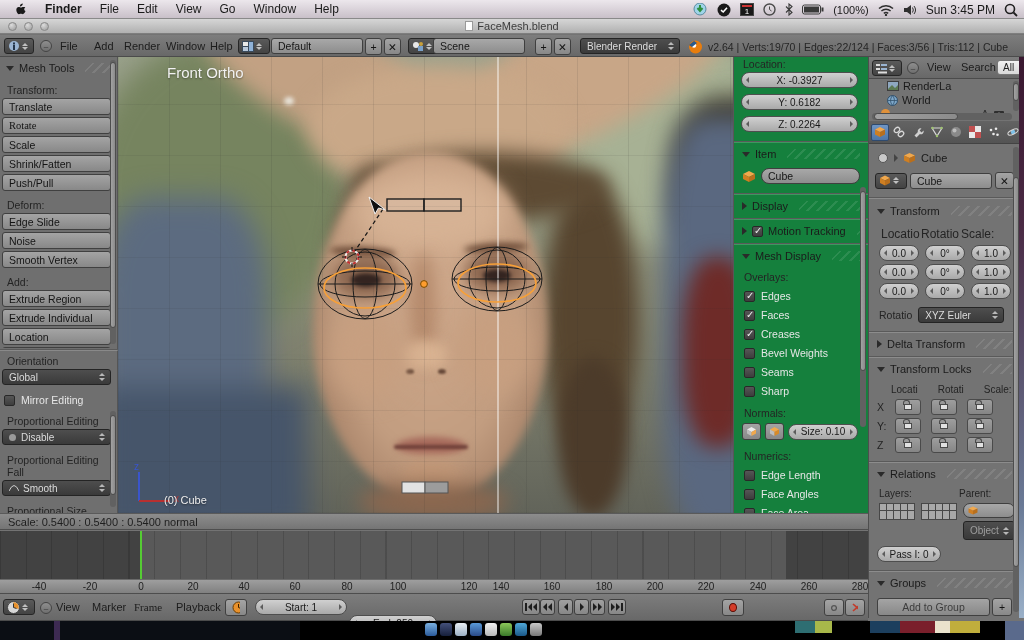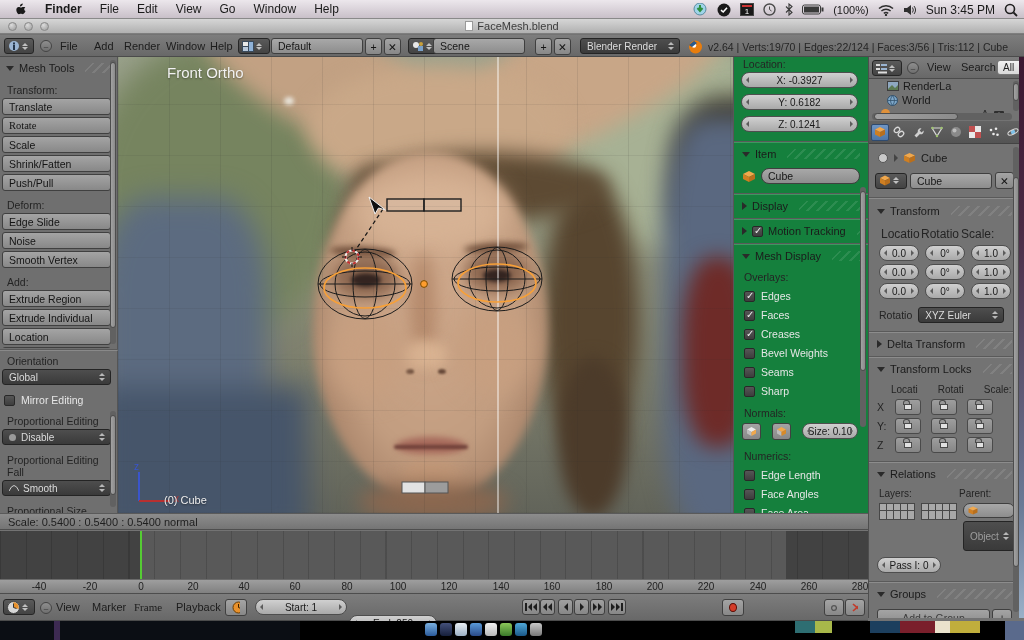--- a/index.html
+++ b/index.html
@@ -362,21 +362,21 @@
 
   <div class="abs" style="left:733px; top:57px; width:135px; height:456px; background:#15803d; border-left:1px solid #575757; overflow:hidden;">
     <div class="dimlab" style="margin:1px 0 0 9px;">Location:</div>
     <div class="nf" style="margin:2px 10px 0 7px;">
         <span>X: -0.3927</span>
       </div>
     <div class="nf" style="margin:6px 10px 0 7px;">
         <span>Y: 0.6182</span>
       </div>
     <div class="nf" style="margin:6px 10px 0 7px;">
-        <span>Z: 0.1241</span>
+        <span>Z: 0.2264</span>
       </div>
     <div class="sep" style="margin-top:9px;"></div>
     <div class="ph" style="margin:6px 8px 0 8px;">
         <span class="tri-d"></span>
         <span>Item</span>
         <span class="hatch"></span>
       </div>
     <div style="display:flex; align-items:center; gap:5px; margin:8px 8px 0 8px;">
       <svg width="14" height="13">
           <polygon points="7,1 13,4 7,7 1,4" fill="#f0a84d"></polygon>
@@ -425,21 +425,21 @@
       </div>
     <div class="cbrow" style="margin:7px 0 0 10px;">
         <span class="cb"></span>
         <span>Seams</span>
       </div>
     <div class="cbrow" style="margin:7px 0 0 10px;">
         <span class="cb"></span>
         <span>Sharp</span>
       </div>
     <div class="dimlab" style="margin:10px 0 0 10px;">Normals:</div>
-    <div style="display:flex; gap:11px; margin:4px 10px 0 8px;">
+    <div style="display:flex; align-items:center; gap:4px; margin:4px 10px 0 8px;">
       <div class="lb" style="width:19px; justify-content:center; padding:0;">
           <svg width="11" height="11">
             <polygon points="5.5,1 10,3.5 5.5,6 1,3.5" fill="#ececec"></polygon>
             <polygon points="1,3.5 5.5,6 5.5,10 1,7.5" fill="#bdbdbd"></polygon>
             <polygon points="10,3.5 5.5,6 5.5,10 10,7.5" fill="#f0a84d"></polygon>
           </svg>
         </div>
       <div class="lb" style="width:19px; justify-content:center; padding:0;">
           <svg width="11" height="11">
             <polygon points="5.5,1 10,3.5 5.5,6 1,3.5" fill="#f0a84d"></polygon>
@@ -730,21 +730,21 @@
         <span class="lgrid"></span>
         <span class="lgrid"></span>
         <div style="display:flex; flex-direction:column; gap:3px; width:52px;">
           <div class="lfield" style="height:15px; border-radius:7px; padding:0 4px;">
               <svg width="10" height="9">
                 <polygon points="5,0.5 9.5,2.5 5,4.5 0.5,2.5" fill="#f0a84d"></polygon>
                 <polygon points="0.5,2.5 5,4.5 5,8.5 0.5,6.5" fill="#cf7f22"></polygon>
                 <polygon points="9.5,2.5 5,4.5 5,8.5 9.5,6.5" fill="#b96f1c"></polygon>
               </svg>
             </div>
-          <div class="ds" style="height:30px; color:#9e9e9e;">
+          <div class="ds" style="height:19px; color:#9e9e9e;">
               <span>Object</span>
             </div>
         </div>
       </div>
       <div class="nf" style="width:64px; margin:6px 0 0 8px;">
           <span>Pass I: 0</span>
         </div>
       <div class="sep" style="margin-top:8px;"></div>
       <div class="ph" style="margin:6px 8px 0 8px;">
           <span class="tri-d"></span>
@@ -778,21 +778,21 @@
   </div>
   <div class="abs" style="left:0; top:579px; width:868px; height:14px; background:linear-gradient(#9e9e9e,#808080); border-top:1px solid #6a6a6a; overflow:hidden;">
     <span class="tick" style="left:19px;">-40</span>
     <span class="tick" style="left:70px;">-20</span>
     <span class="tick" style="left:121px;">0</span>
     <span class="tick" style="left:173px;">20</span>
     <span class="tick" style="left:224px;">40</span>
     <span class="tick" style="left:275px;">60</span>
     <span class="tick" style="left:327px;">80</span>
     <span class="tick" style="left:378px;">100</span>
-    <span class="tick" style="left:429px;">120</span>
+    <span class="tick" style="left:449px;">120</span>
     <span class="tick" style="left:481px;">140</span>
     <span class="tick" style="left:532px;">160</span>
     <span class="tick" style="left:584px;">180</span>
     <span class="tick" style="left:635px;">200</span>
     <span class="tick" style="left:686px;">220</span>
     <span class="tick" style="left:738px;">240</span>
     <span class="tick" style="left:789px;">260</span>
     <span class="tick" style="left:840px;">280</span>
   </div>
 

